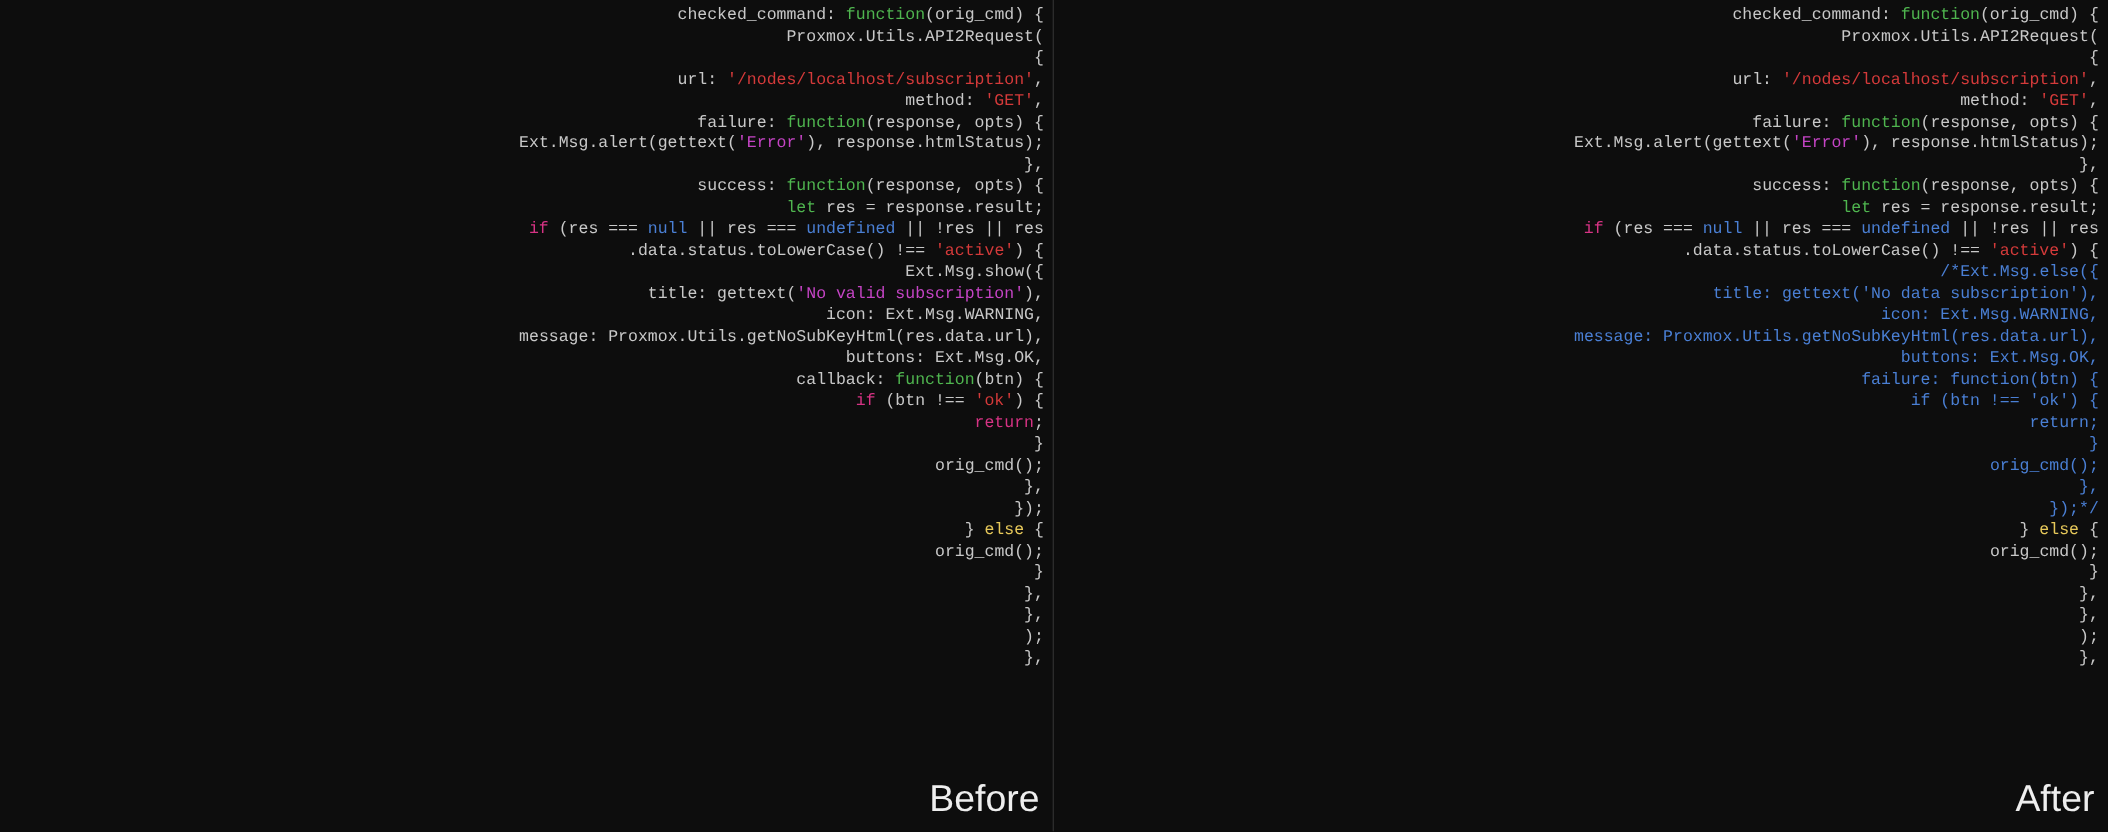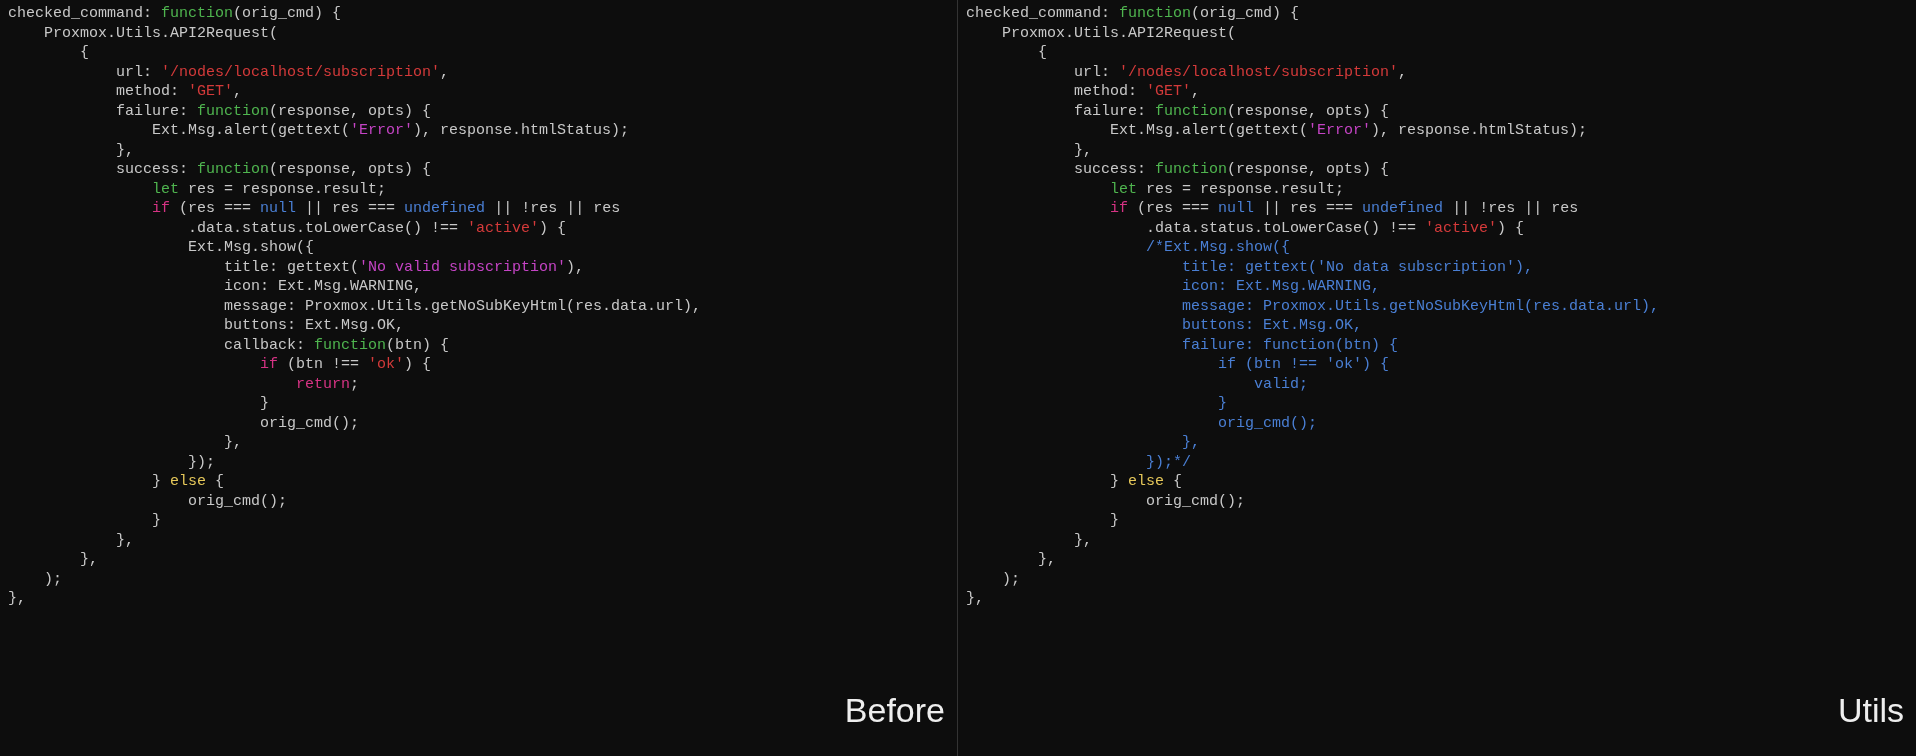--- a/index.html
+++ b/index.html
@@ -23,31 +23,32 @@
   height: 100%;
   position: relative;
   padding: 4px 8px;
   overflow: hidden;
 }
 .pane-left {
   border-right: 1px solid #333;
 }
 .label {
   position: absolute;
-  bottom: 24px;
+  bottom: 8px;
   right: 12px;
   font-family: 'Segoe UI', Arial, sans-serif;
   font-size: 34px;
   color: #eeeeee;
   font-weight: 300;
 }
 pre {
   white-space: pre;
   font-family: inherit;
   font-size: inherit;
+  text-align: right;
 }
 
 
 .kw-func   { color: #4fb54f; }     
 .kw-let    { color: #4fb54f; }
 .kw-if     { color: #d63384; }     
 .kw-ret    { color: #d63384; }
 .kw-else   { color: #e6c85a; }     
 .kw-null   { color: #4a7fd4; }     
 .str-red   { color: #d43a3a; }     
@@ -98,33 +99,33 @@
 <span>        {</span>
 <span>            url: </span><span class="str-red">'/nodes/localhost/subscription'</span><span>,</span>
 <span>            method: </span><span class="str-red">'GET'</span><span>,</span>
 <span>            failure: </span><span class="kw-func">function</span><span>(response, opts) {</span>
 <span>                Ext.Msg.alert(gettext(</span><span class="str-mag">'Error'</span><span>), response.htmlStatus);</span>
 <span>            },</span>
 <span>            success: </span><span class="kw-func">function</span><span>(response, opts) {</span>
 <span>                </span><span class="kw-let">let</span><span> res = response.result;</span>
 <span>                </span><span class="kw-if">if</span><span> (res === </span><span class="kw-null">null</span><span> || res === </span><span class="kw-null">undefined</span><span> || !res || res</span>
 <span>                    .data.status.toLowerCase() !== </span><span class="str-red">'active'</span><span>) {</span>
-<span class="comment">                    /*Ext.Msg.show({</span>
+<span class="comment">                    /*Ext.Msg.else({</span>
 <span class="comment">                        title: gettext('No data subscription'),</span>
 <span class="comment">                        icon: Ext.Msg.WARNING,</span>
 <span class="comment">                        message: Proxmox.Utils.getNoSubKeyHtml(res.data.url),</span>
 <span class="comment">                        buttons: Ext.Msg.OK,</span>
 <span class="comment">                        failure: function(btn) {</span>
 <span class="comment">                            if (btn !== 'ok') {</span>
-<span class="comment">                                valid;</span>
+<span class="comment">                                return;</span>
 <span class="comment">                            }</span>
 <span class="comment">                            orig_cmd();</span>
 <span class="comment">                        },</span>
 <span class="comment">                    });*/</span>
 <span>                } </span><span class="kw-else">else</span><span> {</span>
 <span>                    orig_cmd();</span>
 <span>                }</span>
 <span>            },</span>
 <span>        },</span>
 <span>    );</span>
 <span>},</span></pre>
-<div class="label">Utils</div>
+<div class="label">After</div>
 </div>
 
 </body></html>

